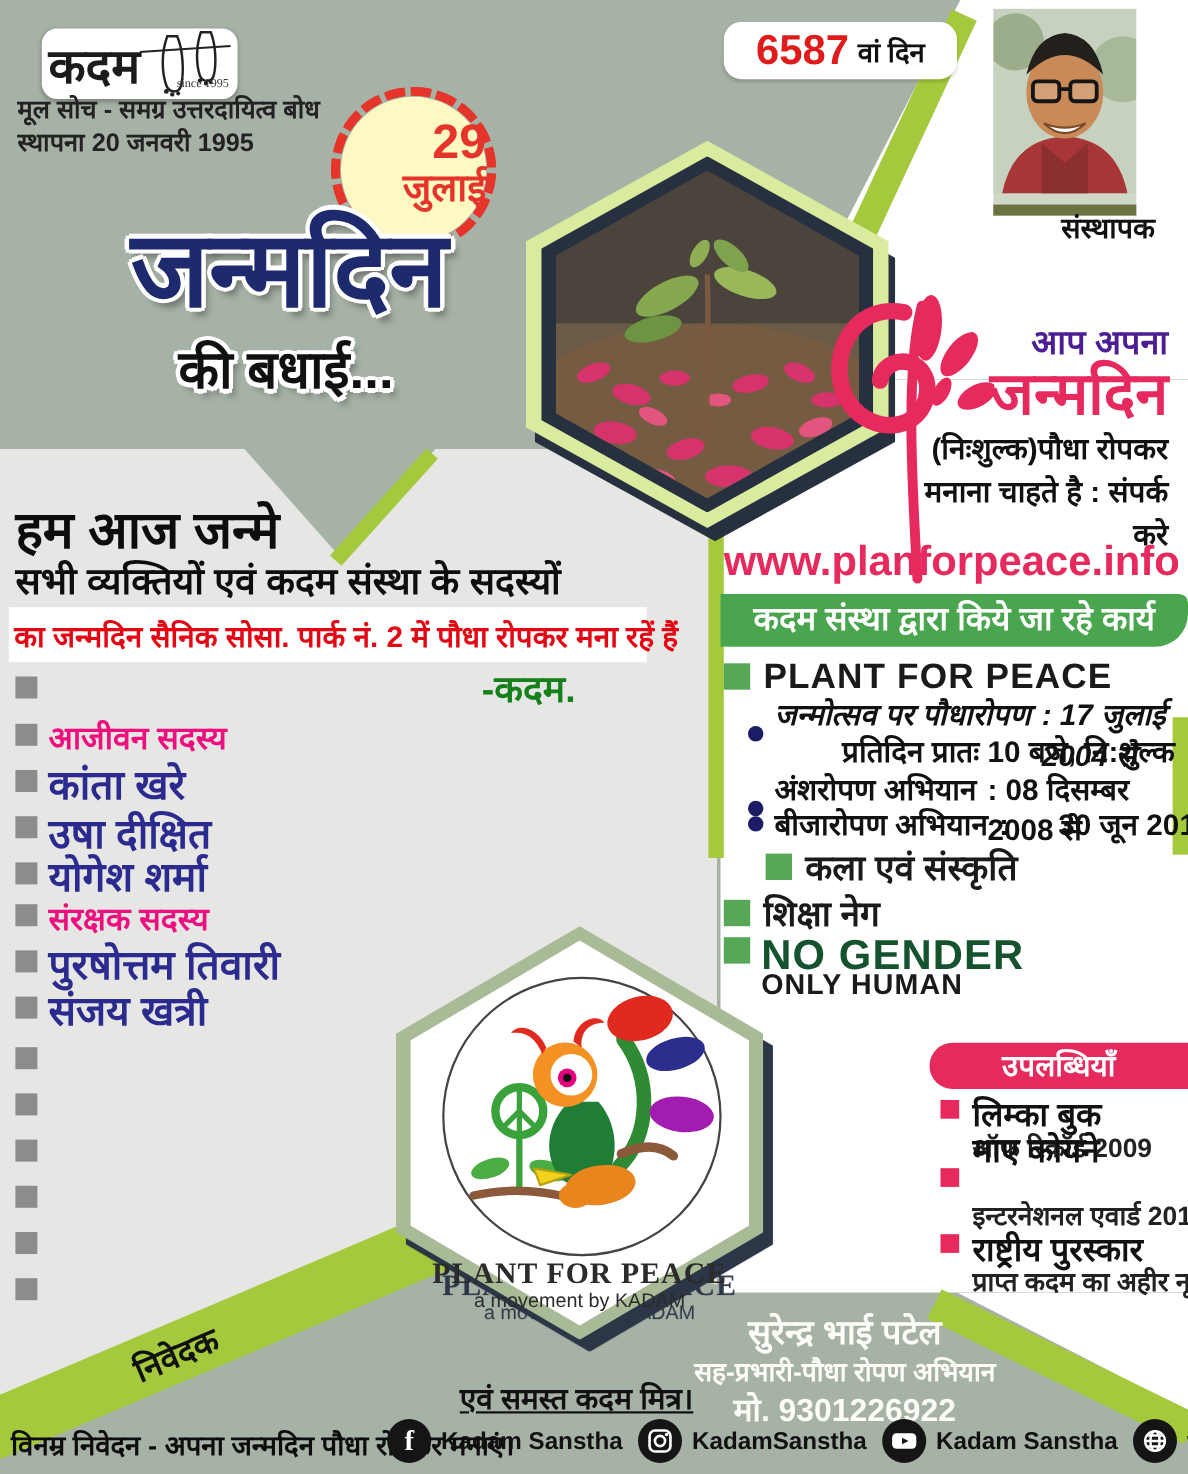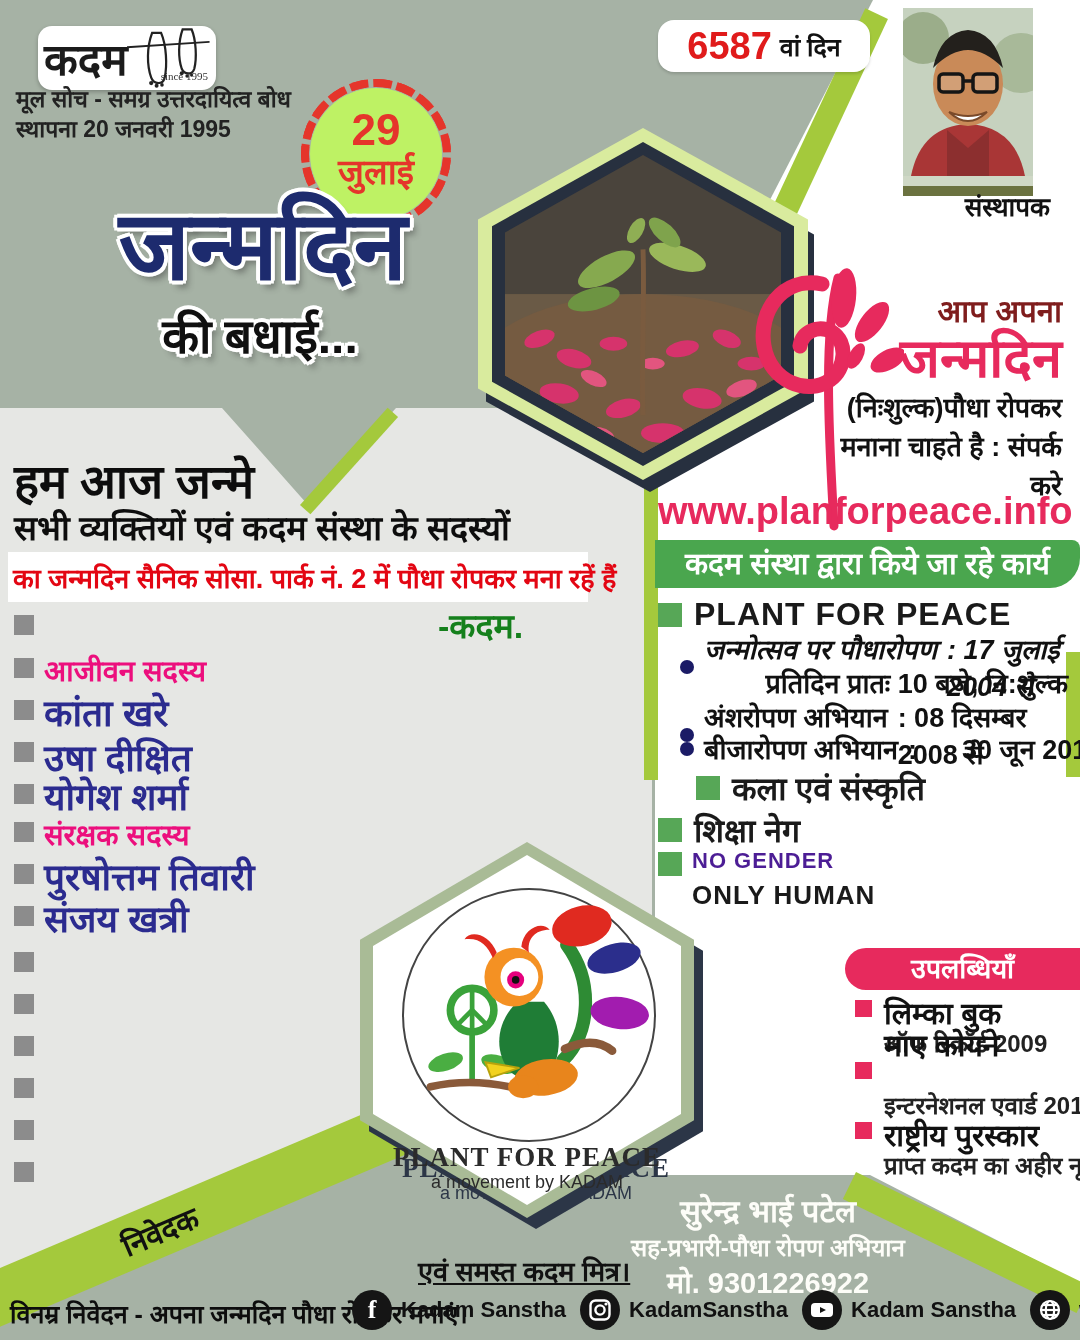--- a/index.html
+++ b/index.html
@@ -26,21 +26,21 @@
   .s-br{left:856px;top:1172px;width:260px;height:30px;transform:rotate(26deg);transform-origin:0 0;}
   .nivedak-label{position:absolute;left:165px;top:8px;font-size:30px;font-weight:bold;color:#111;}
   
   .logobox{left:38px;top:26px;width:178px;height:64px;background:#fff;border-radius:14px;
      box-shadow:0 2px 4px rgba(0,0,0,.25);display:flex;align-items:center;padding:4px 6px;box-sizing:border-box;}
   .logoname{font-size:44px;font-weight:bold;font-family:"Liberation Serif","DejaVu Serif",serif;color:#1b1b1b;}
   .logosince{position:absolute;right:8px;bottom:8px;font-size:11px;color:#333;font-family:"Liberation Serif",serif;}
   .tag1{left:16px;top:82px;font-size:23px;font-weight:bold;color:#222;}
   .tag2{left:16px;top:112px;font-size:23px;font-weight:bold;color:#222;}
   
-  .b29{left:310px;top:88px;width:132px;height:132px;background:#bef264;border-radius:50%;text-align:center;}
+  .b29{left:310px;top:88px;width:132px;height:132px;background:#fef9c3;border-radius:50%;text-align:right;}
   .b29::before,.b29::after{content:"";position:absolute;inset:-9px;border:8px dashed #e5352b;border-radius:50%;}
   .b29::after{transform:rotate(17deg);}
   .b29 .d{margin-top:20px;font-size:44px;font-weight:bold;color:#e5352b;line-height:1;position:relative;z-index:2;}
   .b29 .m{font-size:35px;font-weight:bold;color:#e5352b;line-height:1.15;position:relative;z-index:2;}
   .title{left:28px;top:198px;width:470px;font-size:96px;line-height:1;font-weight:bold;color:#1d2b6e;text-align:center;}
   .subtitle{left:120px;top:302px;width:280px;font-size:48px;font-weight:bold;color:#101010;text-align:center;}
   
   .hex-photo{left:478px;top:128px;width:330px;height:352px;}
   .hex-photo .shadow{position:absolute;left:8px;top:16px;right:-6px;bottom:-12px;background:#27303f;}
   .hex-photo .lime{position:absolute;inset:0;background:#d9eb9e;}
@@ -50,36 +50,36 @@
   .b6587{left:658px;top:20px;width:212px;height:52px;background:#fff;border-radius:16px;
      display:flex;align-items:center;justify-content:center;gap:8px;box-shadow:0 2px 3px rgba(0,0,0,.15);}
   .b6587 .n{font-size:38px;font-weight:bold;color:#e01b1b;}
   .b6587 .s{font-size:25px;font-weight:bold;color:#111;}
   .founder-photo{left:903px;top:8px;width:130px;height:178px;border-bottom:10px solid #6b7240;background:#cfd8c6;overflow:hidden;}
   .founder-label{left:890px;top:188px;width:160px;text-align:right;font-size:26px;font-weight:bold;color:#111;}
   .founder-name{left:870px;top:216px;width:182px;text-align:right;font-size:31px;font-weight:bold;color:#7d8743;
      text-shadow:1px 1px 0 #3c3c22,-1px 1px 0 #3c3c22;}
   
   .promo{left:820px;top:296px;width:242px;text-align:right;}
-  .promo .l1{font-size:31px;font-weight:bold;color:#7f1d1d;line-height:1;}
+  .promo .l1{font-size:31px;font-weight:bold;color:#4c1d95;line-height:1;}
   .promo .l2{font-size:54px;font-weight:bold;color:#e72a5d;line-height:1.15;}
   .promo .l3,.promo .l4{font-size:27px;font-weight:bold;color:#111;line-height:1.45;}
   .web1{left:658px;top:490px;width:412px;text-align:center;font-size:38px;font-weight:bold;color:#e72a5d;}
   .gbanner{left:655px;top:540px;width:425px;height:48px;background:#4aa64e;border-radius:0 8px 30px 0;
      color:#fff;font-size:30px;font-weight:bold;text-align:center;line-height:48px;}
   .pfp-head{left:658px;top:596px;display:flex;align-items:center;gap:12px;}
   .gsq{width:24px;height:24px;background:#57a757;}
   .pfp-head .t{font-size:32px;font-weight:bold;letter-spacing:1px;color:#1a1a1a;}
   .wrow{left:680px;display:flex;align-items:baseline;gap:10px;font-size:27px;font-weight:bold;color:#111;}
   .wrow .dot{width:14px;height:14px;border-radius:50%;background:#1b1b66;align-self:center;flex:none;}
   .wrow .lbl{white-space:nowrap;}
   .wcont{left:700px;width:368px;text-align:right;font-size:27px;font-weight:bold;color:#111;}
   .mrow{left:658px;display:flex;align-items:center;gap:12px;}
   .mrow .t{font-size:32px;font-weight:bold;color:#1a1a1a;}
-  .nog1{left:692px;top:848px;font-size:22px;font-weight:bold;letter-spacing:1px;color:#4c1d95;}
+  .nog1{left:692px;top:848px;font-size:38px;font-weight:bold;letter-spacing:1px;color:#14532d;}
   .nog2{left:692px;top:880px;font-size:26px;font-weight:bold;letter-spacing:1px;color:#1a1a1a;}
   .gsq-nog{left:658px;top:852px;}
   
   .abanner{left:845px;top:948px;width:235px;height:42px;background:#e72a5d;border-radius:22px 0 0 22px;
      color:#fff;font-size:27px;font-weight:bold;text-align:center;line-height:42px;}
   .ach .psq{position:absolute;width:17px;height:17px;background:#e72a5d;}
   .ach .t{position:absolute;font-size:30px;font-weight:bold;color:#111;white-space:nowrap;}
   .ach .s{position:absolute;font-size:24px;font-weight:bold;color:#222;white-space:nowrap;}
   
   .greet1{left:14px;top:448px;font-size:47px;font-weight:bold;color:#0d0d0d;}

